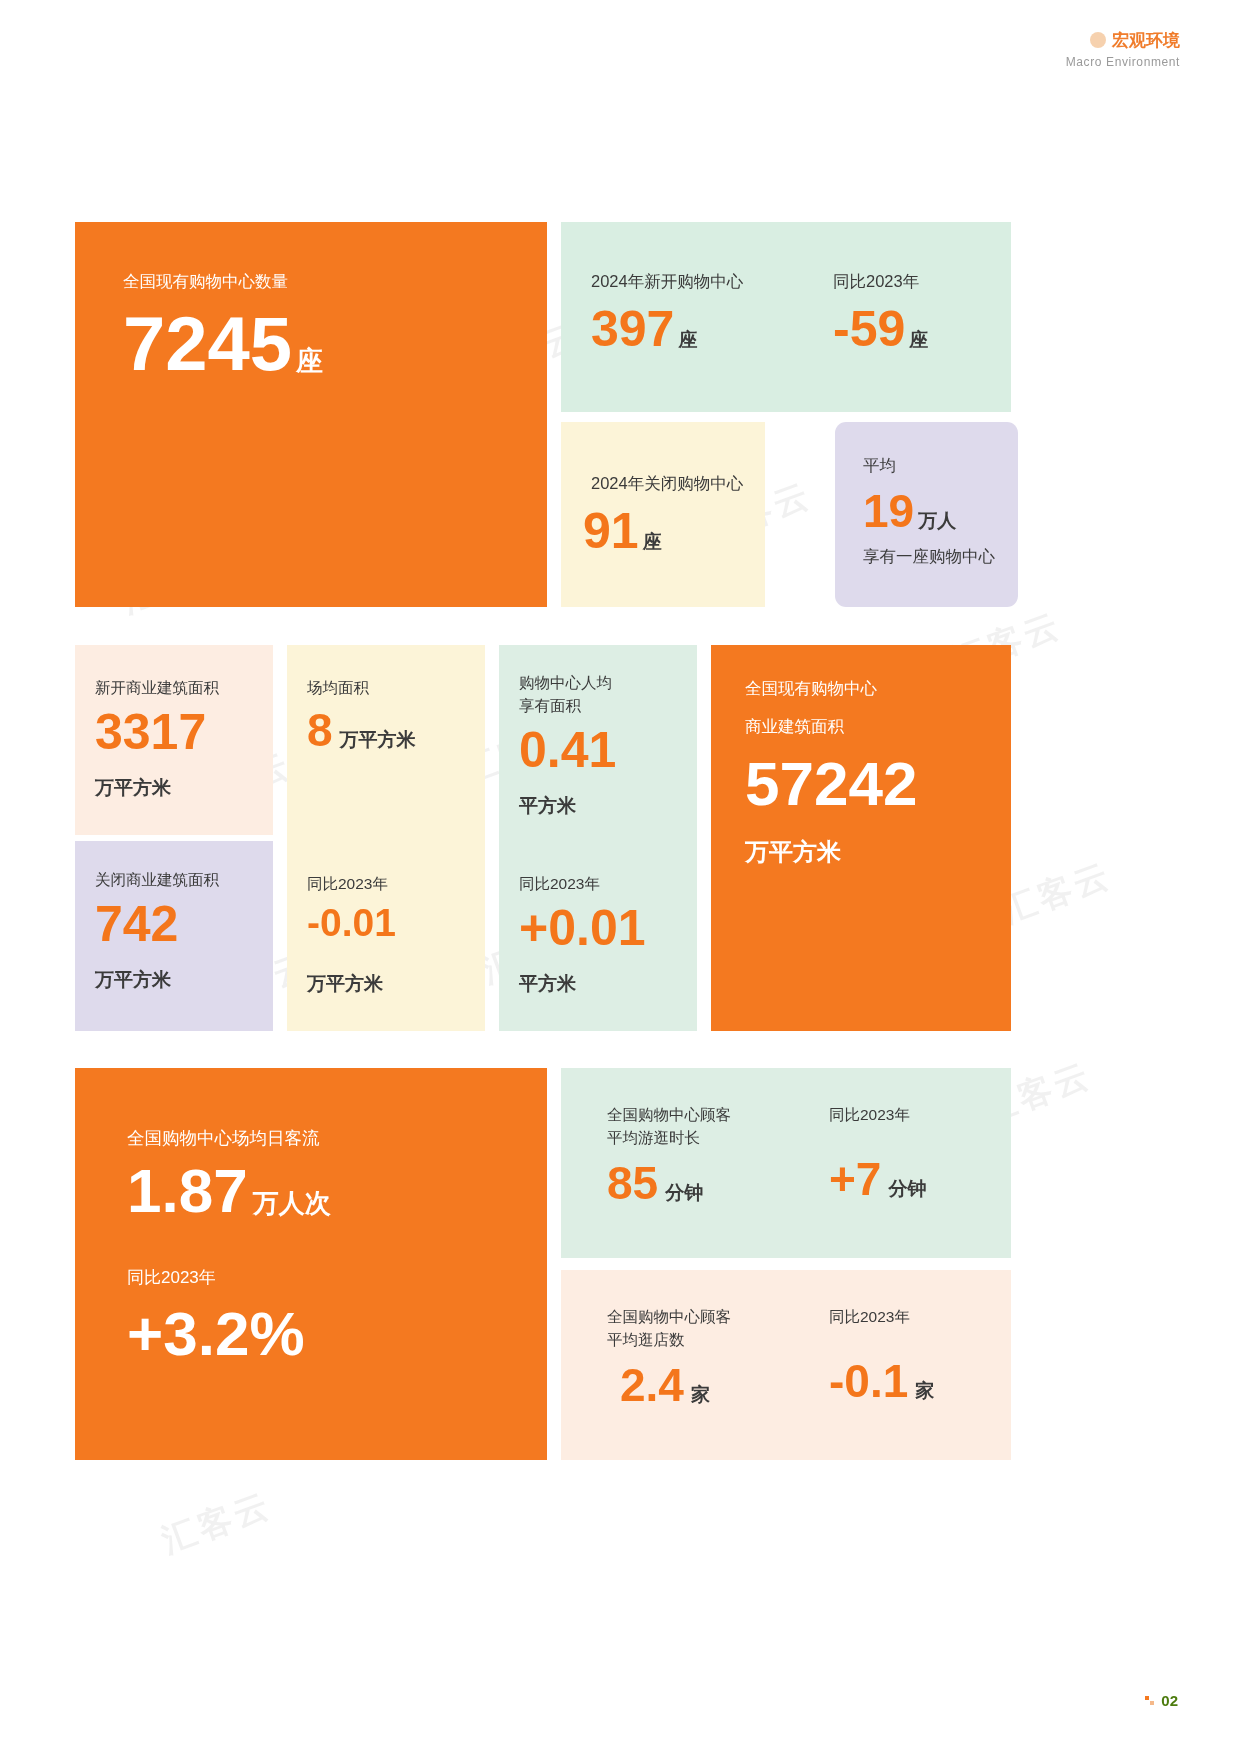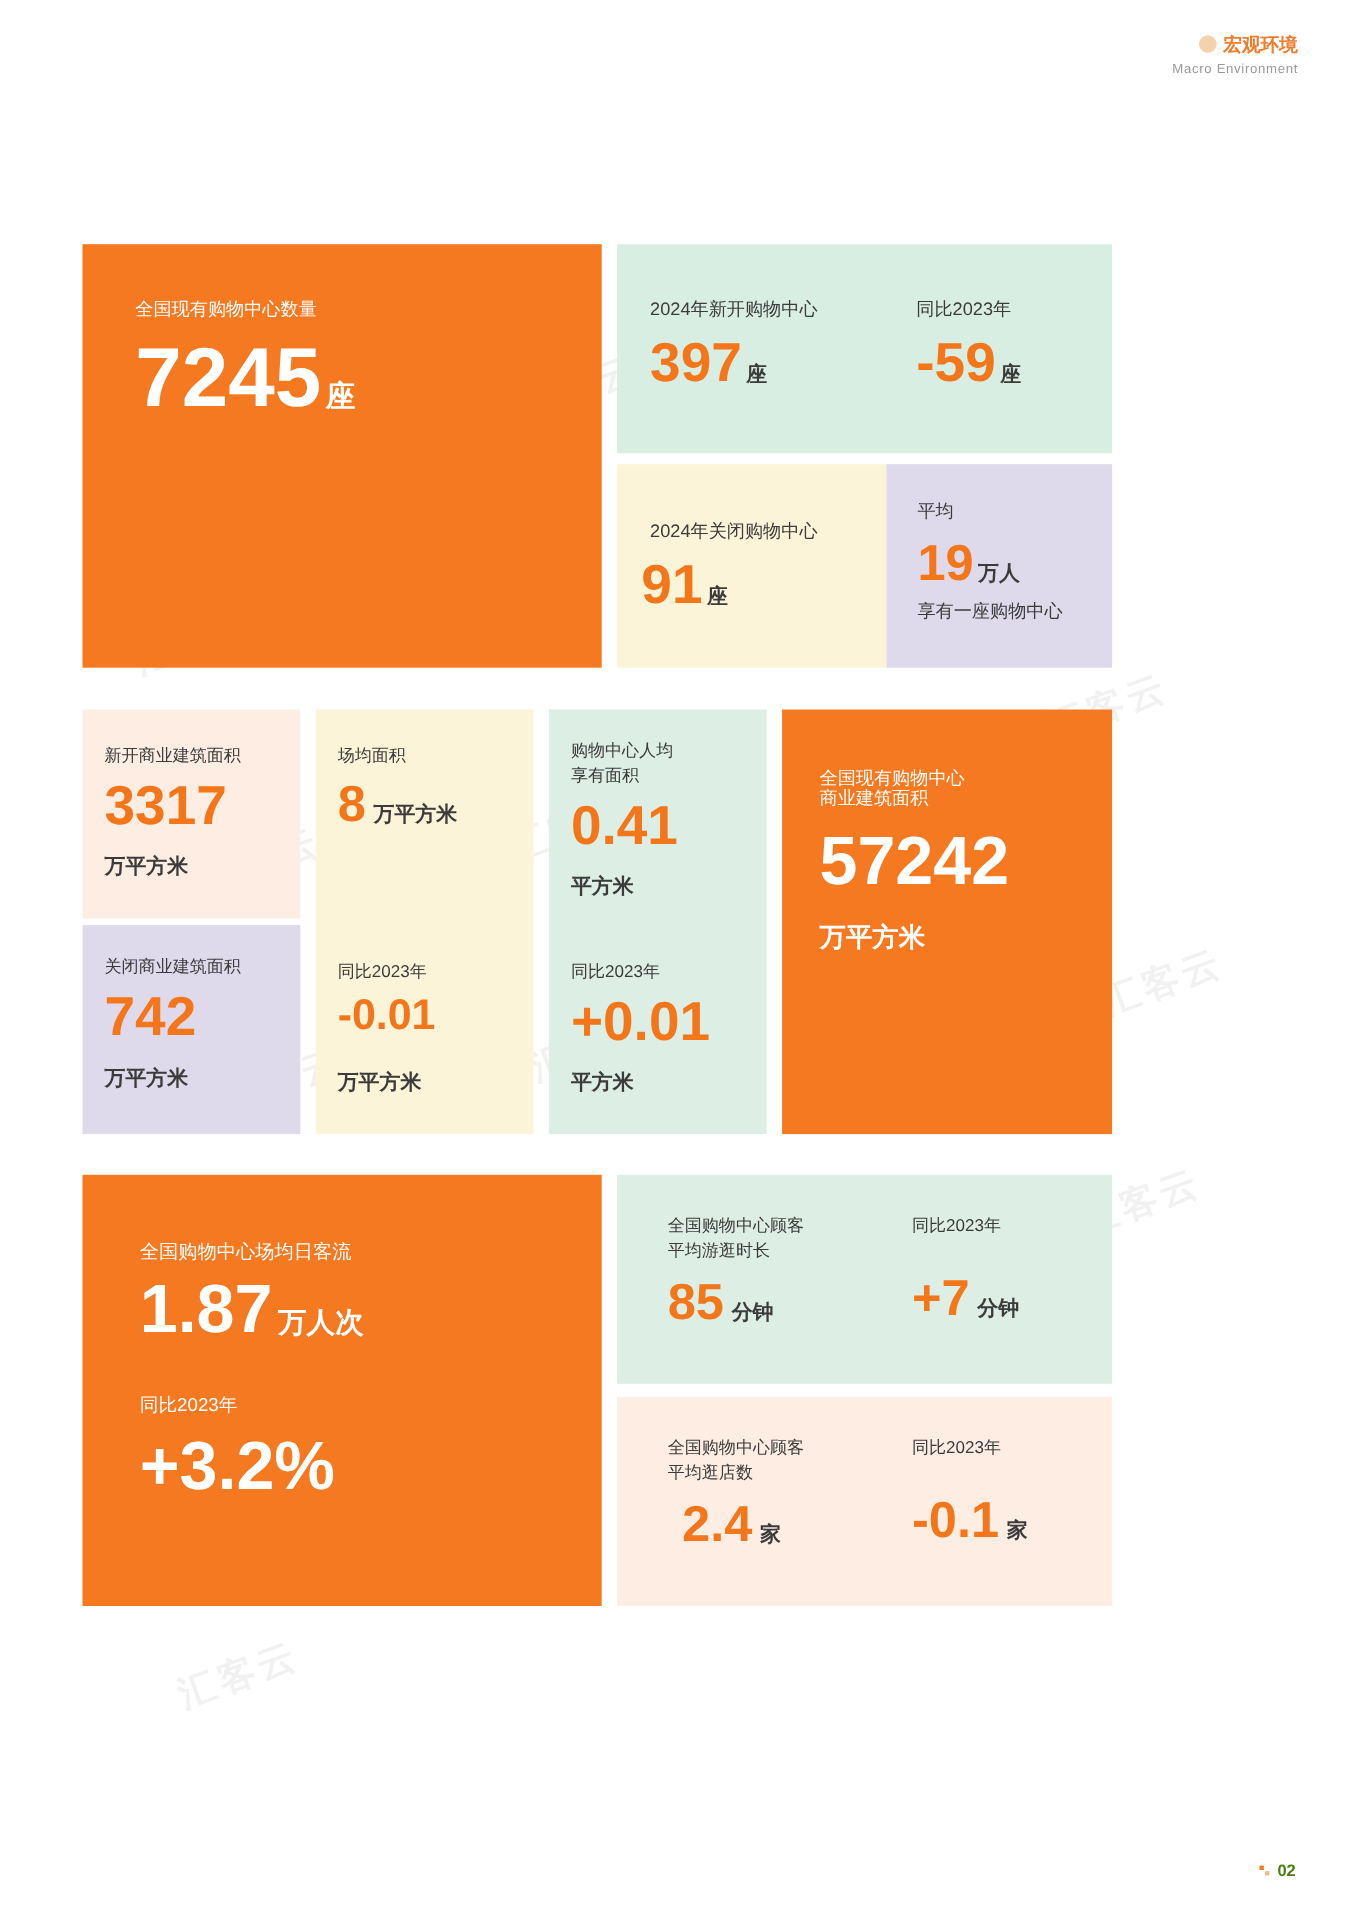--- a/index.html
+++ b/index.html
@@ -229,29 +229,29 @@
         <span class="unit" style="margin-left:4px;">座</span>
       </div>
 
       <div class="lbl" style="position:absolute; left:272px; top:48px;">同比2023年</div>
       <div class="row-inline" style="position:absolute; left:272px; top:82px;">
         <span class="num" style="font-size:50px;">-59</span>
         <span class="unit" style="margin-left:4px;">座</span>
       </div>
     </div>
 
-    <div class="card bg-cream" style="left:561px; top:422px; width:248px; height:185px;">
+    <div class="card bg-cream" style="left:561px; top:422px; width:204px; height:185px;">
       <div class="lbl" style="position:absolute; left:30px; top:50px;">2024年关闭购物中心</div>
       <div class="row-inline" style="position:absolute; left:22px; top:84px;">
         <span class="num" style="font-size:50px;">91</span>
         <span class="unit" style="margin-left:4px;">座</span>
       </div>
     </div>
 
-    <div class="card bg-lilac" style="left:806px; top:422px; width:205px; height:185px;">
+    <div class="card bg-lilac" style="left:835px; top:422px; width:183px; height:185px;border-radius:11px;">
       <div class="lbl" style="position:absolute; left:28px; top:32px;">平均</div>
       <div class="row-inline" style="position:absolute; left:28px; top:66px;">
         <span class="num" style="font-size:46px;">19</span>
         <span class="unit" style="margin-left:4px;">万人</span>
       </div>
       <div class="lbl" style="position:absolute; left:28px; top:123px;">享有一座购物中心</div>
     </div>
 
     <div class="card bg-blush" style="left:75px; top:645px; width:198px; height:190px;">
       <div class="lbl" style="position:absolute; left:20px; top:32px; font-size:15.5px;">新开商业建筑面积</div>
@@ -281,21 +281,21 @@
       <div class="lbl" style="position:absolute; left:20px; top:50px; font-size:15.5px;">享有面积</div>
       <div class="num" style="position:absolute; left:20px; top:80px; font-size:50px;">0.41</div>
       <div class="sub-bold" style="position:absolute; left:20px; top:142px;">平方米</div>
 
       <div class="lbl" style="position:absolute; left:20px; top:228px; font-size:15.5px;">同比2023年</div>
       <div class="num" style="position:absolute; left:20px; top:258px; font-size:50px;">+0.01</div>
       <div class="sub-bold" style="position:absolute; left:20px; top:320px;">平方米</div>
     </div>
 
     <div class="card bg-orange" style="left:711px; top:645px; width:300px; height:386px;">
-      <div class="lbl lbl-white" style="position:absolute; left:34px; top:52px;">全国现有购物中心</div>
+      <div class="lbl lbl-white" style="position:absolute; left:34px; top:32px;font-family:Liberation Serif, serif;">全国现有购物中心</div>
       <div class="lbl lbl-white" style="position:absolute; left:34px; top:70px;">商业建筑面积</div>
       <div class="num num-white" style="position:absolute; left:34px; top:108px; font-size:62px;">57242</div>
       <div class="sub-bold sub-bold-white" style="position:absolute; left:34px; top:185px; font-size:24px;">万平方米</div>
     </div>
 
     <div class="card bg-orange" style="left:75px; top:1068px; width:472px; height:392px;">
       <div class="lbl lbl-white" style="position:absolute; left:52px; top:58px; font-size:17.5px;">全国购物中心场均日客流</div>
       <div class="row-inline" style="position:absolute; left:52px; top:92px;">
         <span class="num num-white" style="font-size:62px;">1.87</span>
         <span class="unit unit-white" style="font-size:26px; margin-left:5px;">万人次</span>

